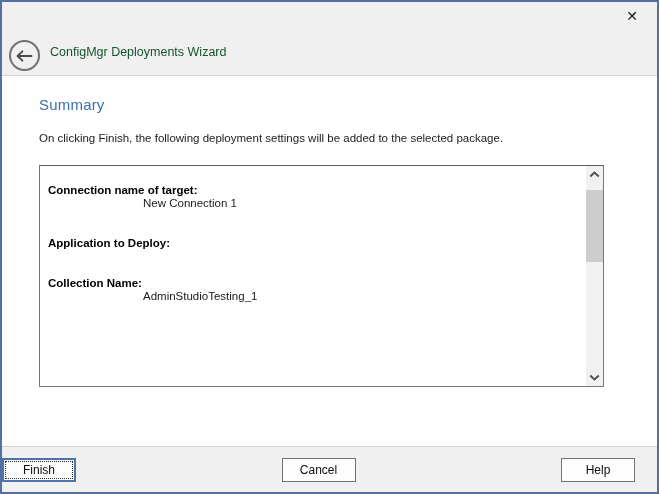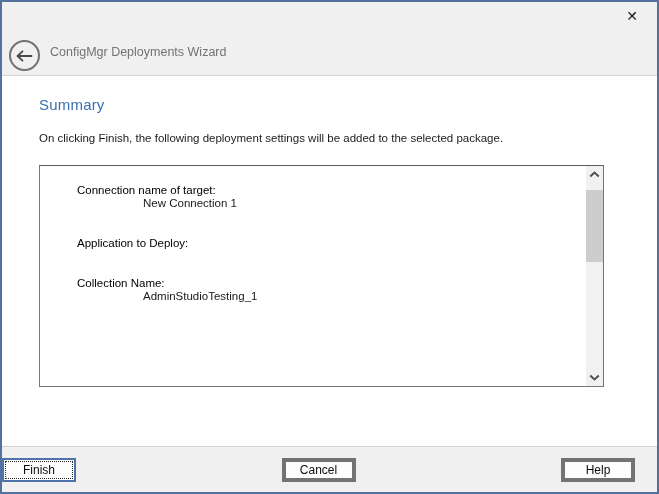--- a/index.html
+++ b/index.html
@@ -42,21 +42,21 @@
     width: 31px; height: 31px;
     border: 2px solid #717171;
     border-radius: 50%;
     background: transparent;
     display: flex; align-items: center; justify-content: center;
     cursor: pointer;
   }
   .header-title {
     position: absolute; left: 48px; top: 0; height: 100%;
     display: flex; align-items: center;
-    font-size: 12.5px; color: #737373;
+    font-size: 12.5px; color: #14532d;
   }
 
   
   .page-heading {
     position: absolute; left: 37px; top: 94px;
     font-size: 15px; color: #3a70b2;
     letter-spacing: 0.2px;
   }
   .page-desc {
     position: absolute; left: 37px; top: 130px;
@@ -72,21 +72,21 @@
     background: #ffffff;
     overflow: hidden;
   }
   .summary-content {
     position: absolute; left: 0; top: 0; right: 17px; bottom: 0;
     padding: 18px 0 0 8px;
     font-size: 11.5px; line-height: 13px; color: #000000;
     overflow: hidden;
   }
   .summary-group { margin-bottom: 27px; }
-  .summary-label { font-weight: normal; color: #000000; margin-left: 29px; }
+  .summary-label { font-weight: bold; color: #000000; }
   .summary-value { padding-left: 95px; color: #1a1a1a; }
 
   
   .scrollbar {
     position: absolute; top: 0; right: 0; bottom: 0;
     width: 17px;
     background: #f1f1f1;
   }
   .sb-btn {
     position: absolute; left: 0; width: 17px; height: 17px;
@@ -109,21 +109,21 @@
     height: 46px;
     background: #f0f0f0;
     border-top: 1px solid #d2d2d2;
     display: flex; align-items: center; justify-content: space-between;
     gap: 12px;
     padding-right: 22px;
   }
   .btn {
     width: 74px; height: 24px;
     background: #fdfdfd;
-    border: 4px solid #737373;
+    border: 1px solid #737373;
     font-family: "Liberation Sans", "DejaVu Sans", sans-serif;
     font-size: 12px; color: #0d0d0d;
     display: flex; align-items: center; justify-content: center;
     cursor: pointer;
   }
   .btn-default {
     border: 2px solid #4f74ab;
     outline: 1px dotted #2a2a2a;
     outline-offset: -4px;
   }

